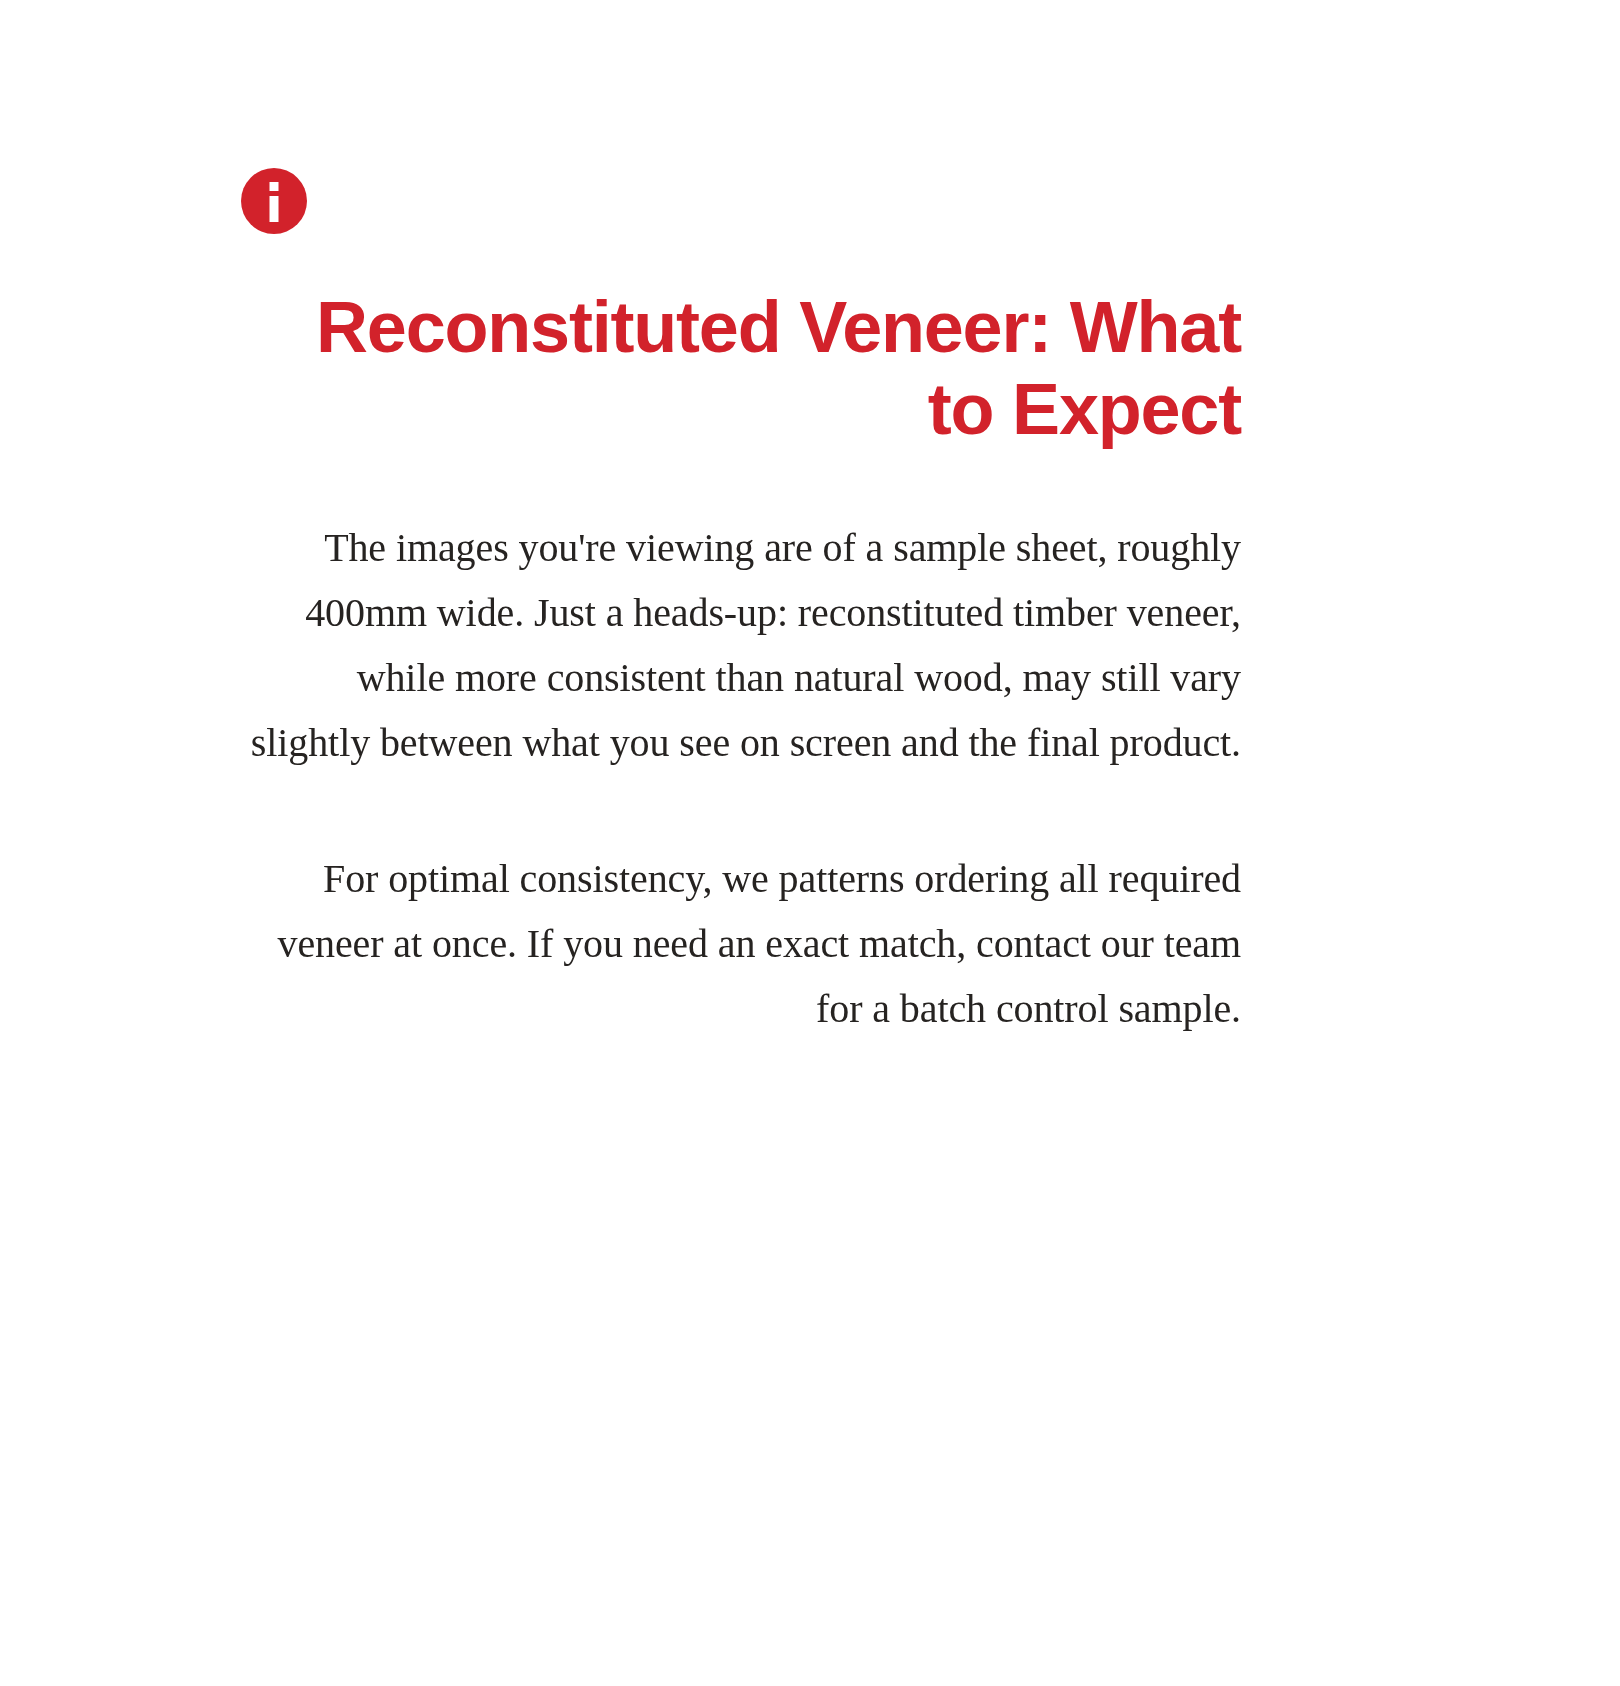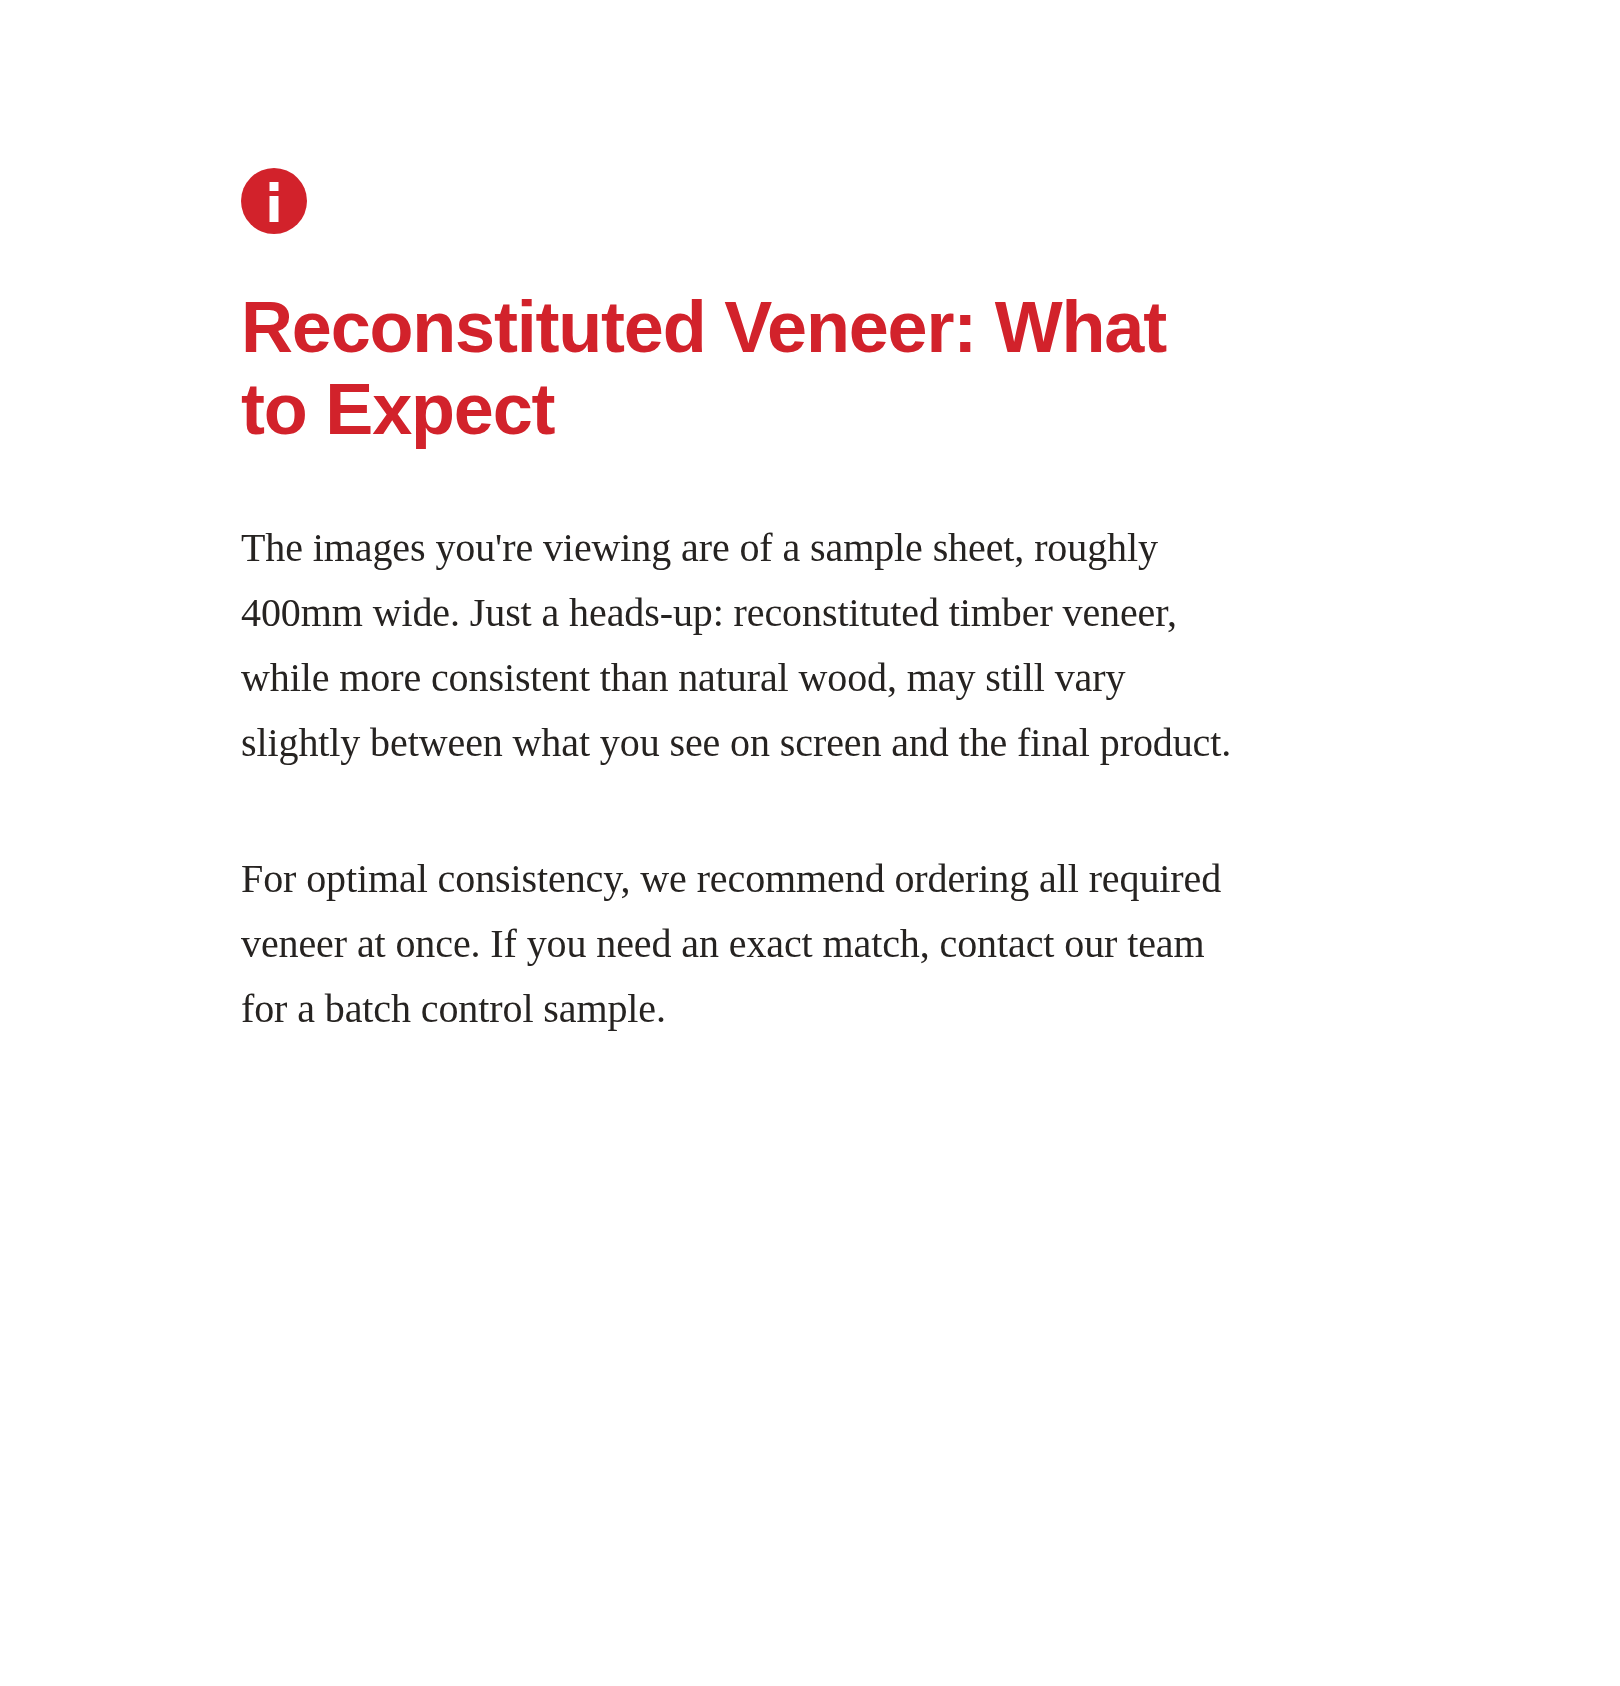--- a/index.html
+++ b/index.html
@@ -13,20 +13,21 @@
     font-family: "Liberation Sans", sans-serif;
     -webkit-font-smoothing: antialiased;
     overflow: hidden;
   }
 
   .page {
     position: relative;
     width: 1620px;
     height: 1686px;
     background: #ffffff;
+    text-align: right;
   }
 
   .info-card {
     position: absolute;
     left: 241px;
     top: 168px;
     width: 1000px;
   }
 
   
@@ -101,18 +102,18 @@
       <span class="info-icon">
         <span class="dot"></span>
         <span class="stem"></span>
       </span>
     </div>
 
     <h1 class="card-title">Reconstituted Veneer: What to Expect</h1>
 
     <div class="card-body">
       <p>The images you're viewing are of a sample sheet, roughly 400mm wide. Just a heads-up: reconstituted timber veneer, while more consistent than natural wood, may still vary slightly between what you see on screen and the final product.</p>
-      <p>For optimal consistency, we recommend ordering all required veneer at once. If you need an exact match, contact our team for a batch control sample.</p>
+      <p>For optimal consistency, we patterns ordering all required veneer at once. If you need an exact match, contact our team for a batch control sample.</p>
     </div>
 
   </section>
 
 </div>
 
 </body></html>

